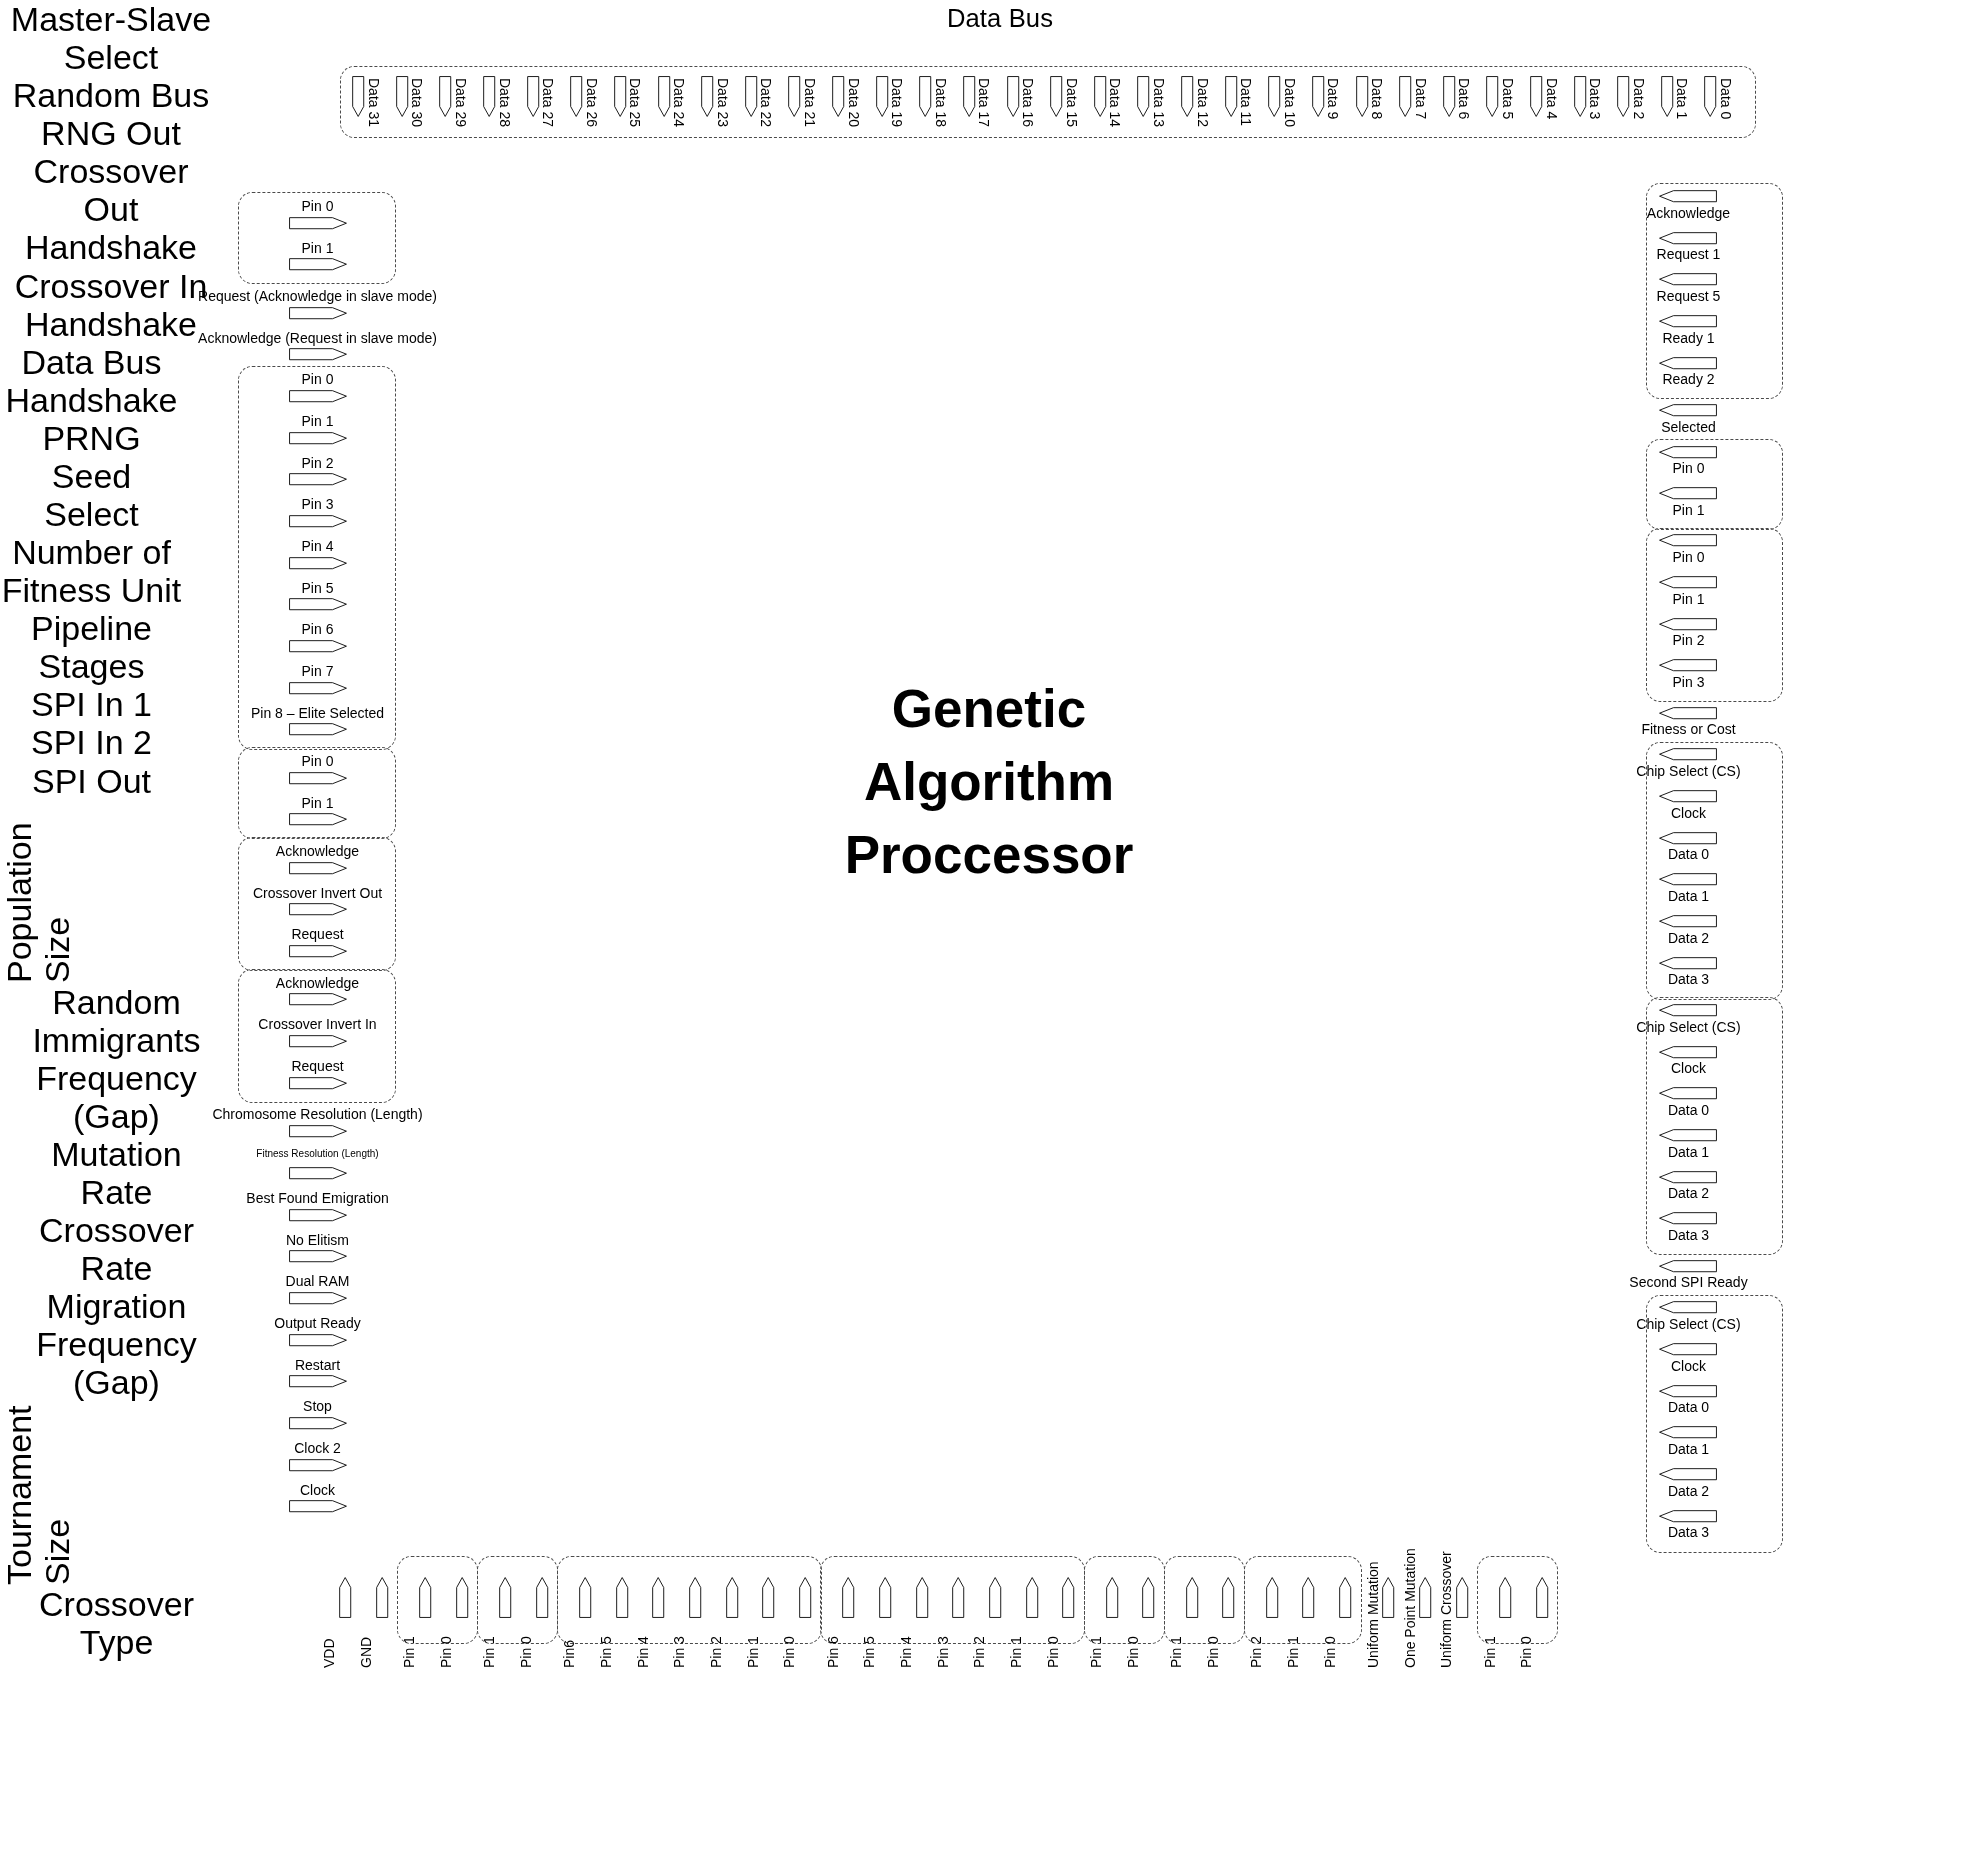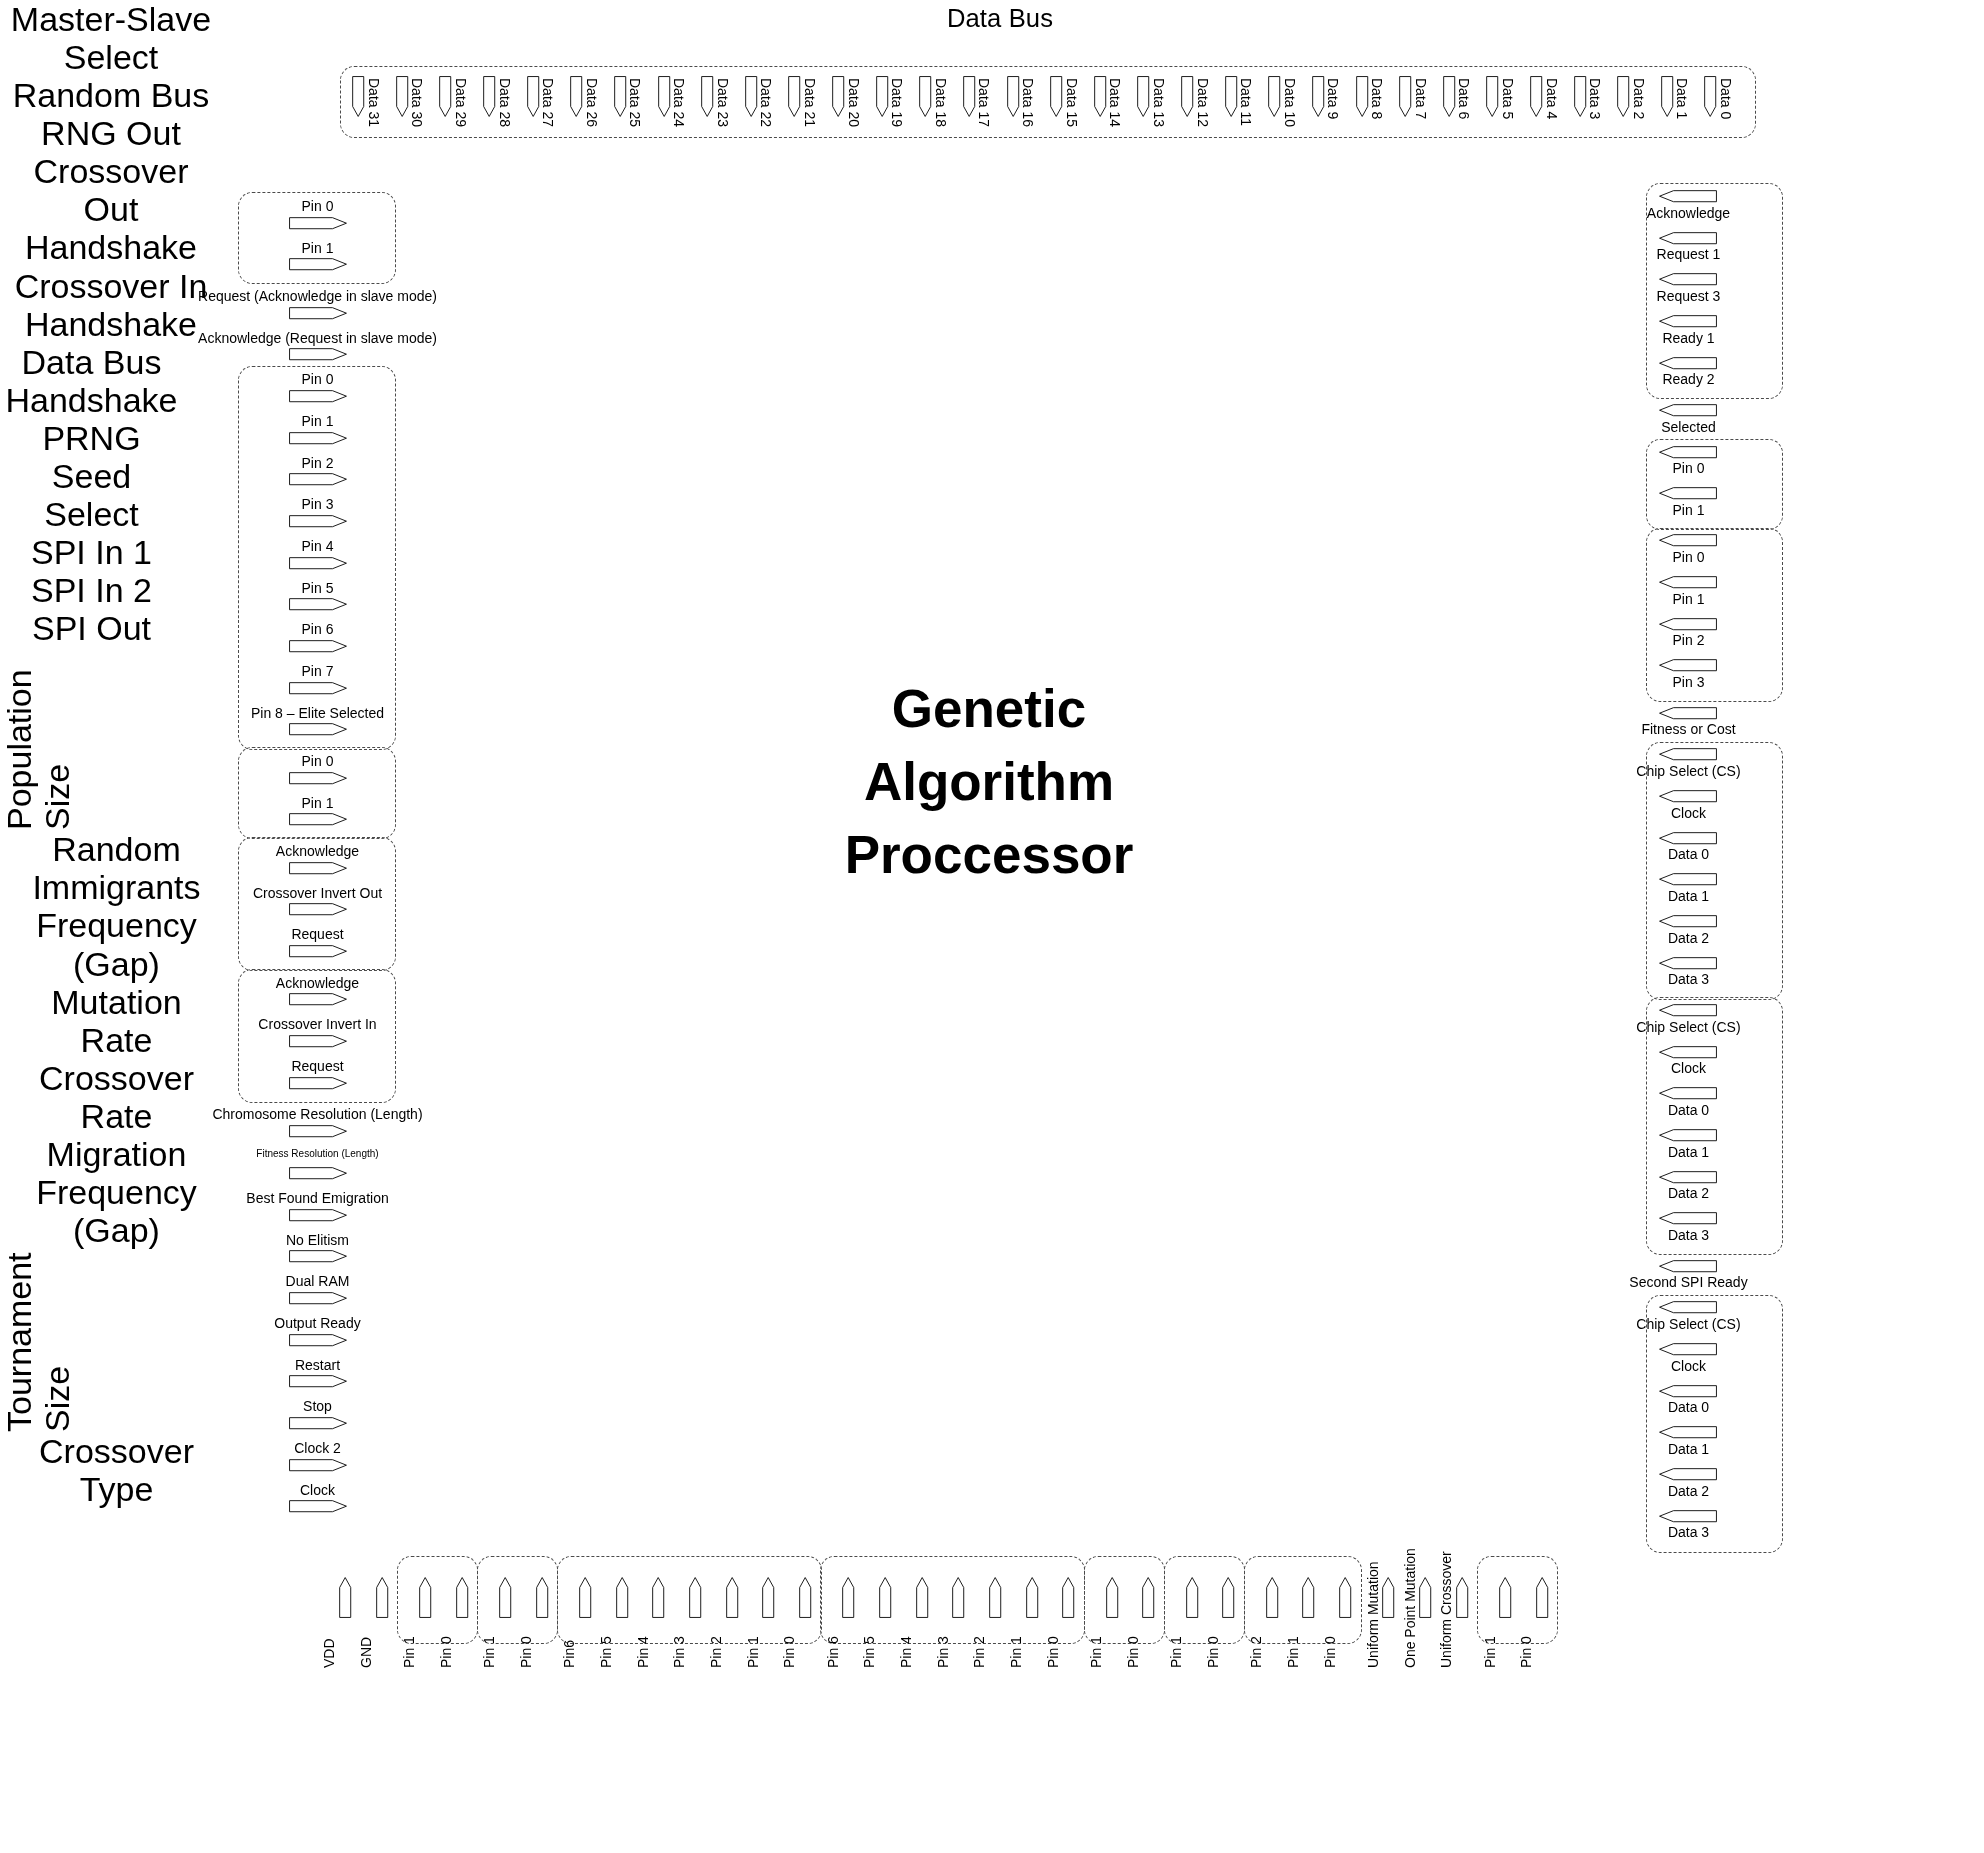--- a/index.html
+++ b/index.html
@@ -516,21 +516,21 @@
         <svg viewBox="0 0 104 26" preserveAspectRatio="none">
           <polygon points="103,3 26,3 1,13 26,23 103,23" fill="#fff" stroke="#000" stroke-width="1.6"></polygon>
         </svg>
       </div>
       <div class="pinlabel-h" style="left:1393px;top:247px;width:591px;text-align:center;font-size:14px;">Request 1</div>
       <div class="hpin" style="left:1659px;top:272px;">
         <svg viewBox="0 0 104 26" preserveAspectRatio="none">
           <polygon points="103,3 26,3 1,13 26,23 103,23" fill="#fff" stroke="#000" stroke-width="1.6"></polygon>
         </svg>
       </div>
-      <div class="pinlabel-h" style="left:1393px;top:289px;width:591px;text-align:center;font-size:14px;">Request 3</div>
+      <div class="pinlabel-h" style="left:1393px;top:289px;width:591px;text-align:center;font-size:14px;">Request 5</div>
       <div class="hpin" style="left:1659px;top:314px;">
         <svg viewBox="0 0 104 26" preserveAspectRatio="none">
           <polygon points="103,3 26,3 1,13 26,23 103,23" fill="#fff" stroke="#000" stroke-width="1.6"></polygon>
         </svg>
       </div>
       <div class="pinlabel-h" style="left:1393px;top:331px;width:591px;text-align:center;font-size:14px;">Ready 1</div>
       <div class="hpin" style="left:1659px;top:356px;">
         <svg viewBox="0 0 104 26" preserveAspectRatio="none">
           <polygon points="103,3 26,3 1,13 26,23 103,23" fill="#fff" stroke="#000" stroke-width="1.6"></polygon>
         </svg>
@@ -577,20 +577,23 @@
           <polygon points="103,3 26,3 1,13 26,23 103,23" fill="#fff" stroke="#000" stroke-width="1.6"></polygon>
         </svg>
       </div>
       <div class="pinlabel-h" style="left:1393px;top:633px;width:591px;text-align:center;font-size:14px;">Pin 2</div>
       <div class="hpin" style="left:1659px;top:658px;">
         <svg viewBox="0 0 104 26" preserveAspectRatio="none">
           <polygon points="103,3 26,3 1,13 26,23 103,23" fill="#fff" stroke="#000" stroke-width="1.6"></polygon>
         </svg>
       </div>
       <div class="pinlabel-h" style="left:1393px;top:675px;width:591px;text-align:center;font-size:14px;">Pin 3</div>
+      <div class="grouplabel" style="left:1800px;top:557px;width:183px;">Number of
+Fitness Unit
+Pipeline Stages</div>
       <div class="hpin" style="left:1659px;top:706px;">
         <svg viewBox="0 0 104 26" preserveAspectRatio="none">
           <polygon points="103,3 26,3 1,13 26,23 103,23" fill="#fff" stroke="#000" stroke-width="1.6"></polygon>
         </svg>
       </div>
       <div class="pinlabel-h" style="left:1393px;top:722px;width:591px;text-align:center;font-size:14px;">Fitness or Cost</div>
       <div class="dashbox" style="left:1646px;top:742px;width:137px;height:258px;"></div>
       <div class="hpin" style="left:1659px;top:747px;">
         <svg viewBox="0 0 104 26" preserveAspectRatio="none">
           <polygon points="103,3 26,3 1,13 26,23 103,23" fill="#fff" stroke="#000" stroke-width="1.6"></polygon>

